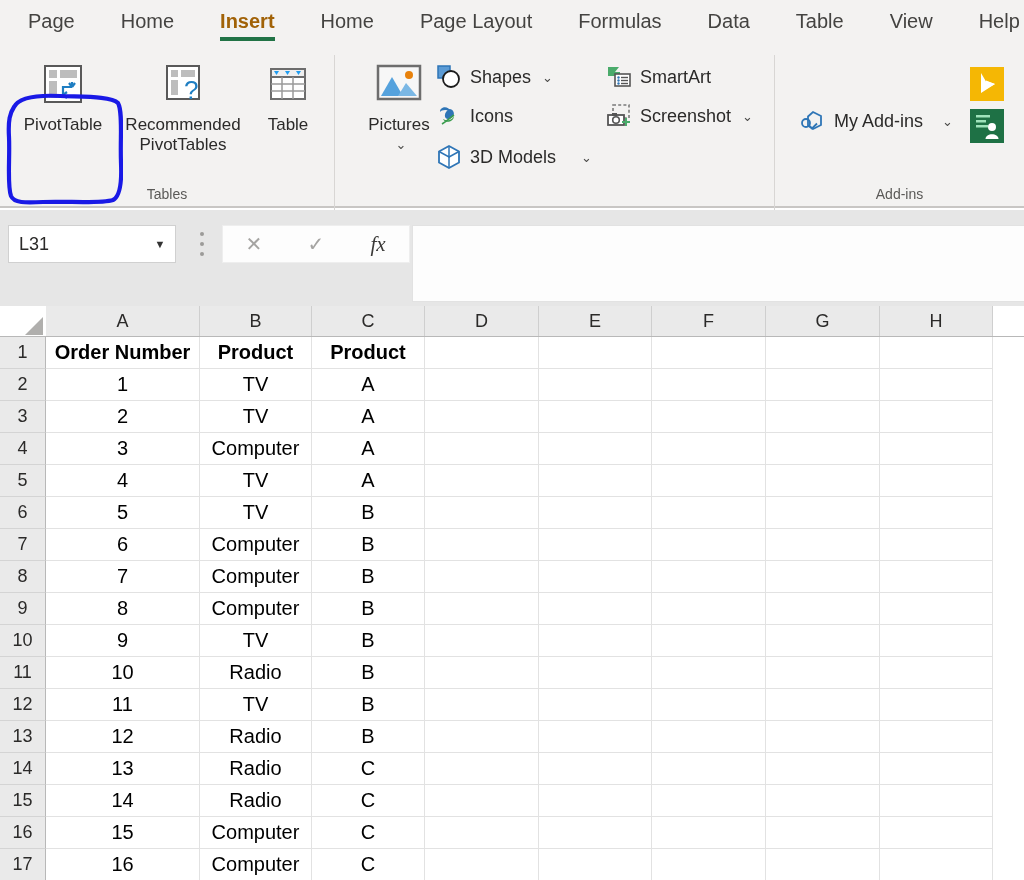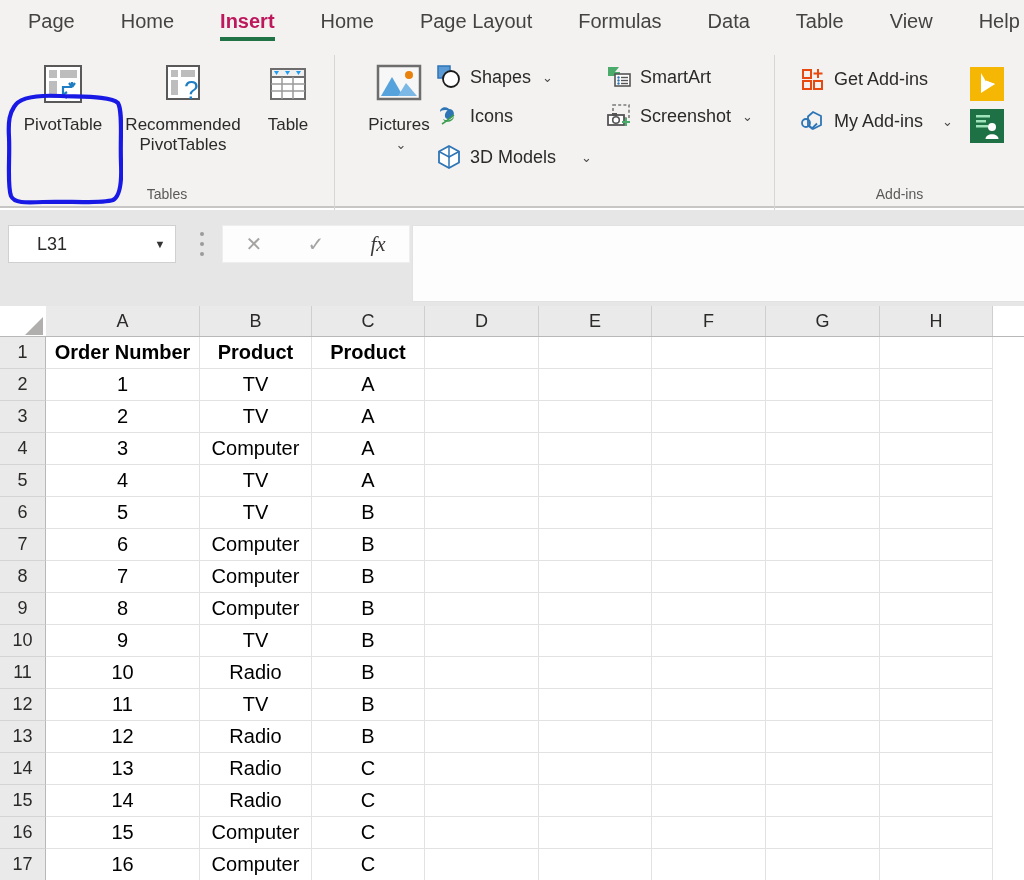--- a/index.html
+++ b/index.html
@@ -19,21 +19,21 @@
     display: flex; align-items: center;
   }
   .tab {
     font-size: 20px; color: #444341;
     padding: 0 0 4px 0; margin: 0;
     position: relative; white-space: nowrap;
     cursor: default;
   }
   .tab-file   { margin-left: 28px; }
   .tab + .tab { margin-left: 46px; }
-  .tab.active { color: #be185d; font-weight: bold; }
+  .tab.active { color: #a16207; font-weight: bold; }
   .tab.active .tab-underline {
     position: absolute; left: 0; right: 0; bottom: -4px; height: 4px;
     background: #217346;
   }
 
   
   .ribbon-body {
     position: absolute; left: 0; top: 47px; width: 1024px; height: 161px;
     background: #f3f2f1;
     border-bottom: 2px solid #c8c6c4;
@@ -80,21 +80,21 @@
   
   .formula-row {
     position: absolute; left: 0; top: 210px; width: 1024px; height: 96px;
     background: #e6e6e6;
   }
   .namebox {
     position: absolute; left: 8px; top: 15px; width: 168px; height: 38px;
     background: #ffffff; border: 1px solid #d0d0d0;
     display: flex; align-items: center;
   }
-  .namebox .nbtext { font-size: 18px; color: #2b2a29; padding-left: 28px; flex: 1; }
+  .namebox .nbtext { font-size: 18px; color: #2b2a29; padding-left: 10px; flex: 1; }
   .namebox .nbarrow {
     width: 30px; display: flex; align-items: center; justify-content: center;
     font-size: 11px; color: #333;
   }
   .dotsep {
     position: absolute; left: 200px; top: 22px;
     width: 4px; height: 24px;
     display: flex; flex-direction: column; justify-content: space-between;
   }
   .dotsep i { display: block; width: 4px; height: 4px; background: #9c9b99; border-radius: 50%; }
@@ -306,31 +306,20 @@
             </svg>
           </span>
           <span>Screenshot</span>
           <span class="chev">⌄</span>
         </div>
 
       </div>
 
       <div class="rgroup" style="left:775px; width:249px;">
 
-        <div class="smallbtn" style="left:24px; top:18px;">
-          <span class="sicon">
-            <svg width="26" height="26" viewBox="0 0 26 26">
-              <rect x="3" y="4" width="8" height="8" fill="none" stroke="#e8490f" stroke-width="2"></rect>
-              <rect x="3" y="15" width="8" height="8" fill="none" stroke="#e8490f" stroke-width="2"></rect>
-              <rect x="14" y="15" width="8" height="8" fill="none" stroke="#e8490f" stroke-width="2"></rect>
-              <path d="M18 3 L18 12 M13.5 7.5 L22.5 7.5" stroke="#e8490f" stroke-width="2"></path>
-            </svg>
-          </span>
-          <span>Get Add-ins</span>
-        </div>
 
         <div class="smallbtn" style="left:24px; top:60px;">
           <span class="sicon">
             <svg width="26" height="26" viewBox="0 0 26 26">
               <path d="M13 4 L21 8 L21 17 L13 21 L8 17.5 L8 8.5 Z" fill="none" stroke="#2e75b6" stroke-width="1.8"></path>
               <circle cx="6" cy="15" r="4" fill="none" stroke="#2e75b6" stroke-width="1.8"></circle>
               <path d="M9.5 18 l2.5 2.5 l5 -5" fill="none" stroke="#2e75b6" stroke-width="1.8"></path>
             </svg>
           </span>
           <span>My Add-ins</span>

